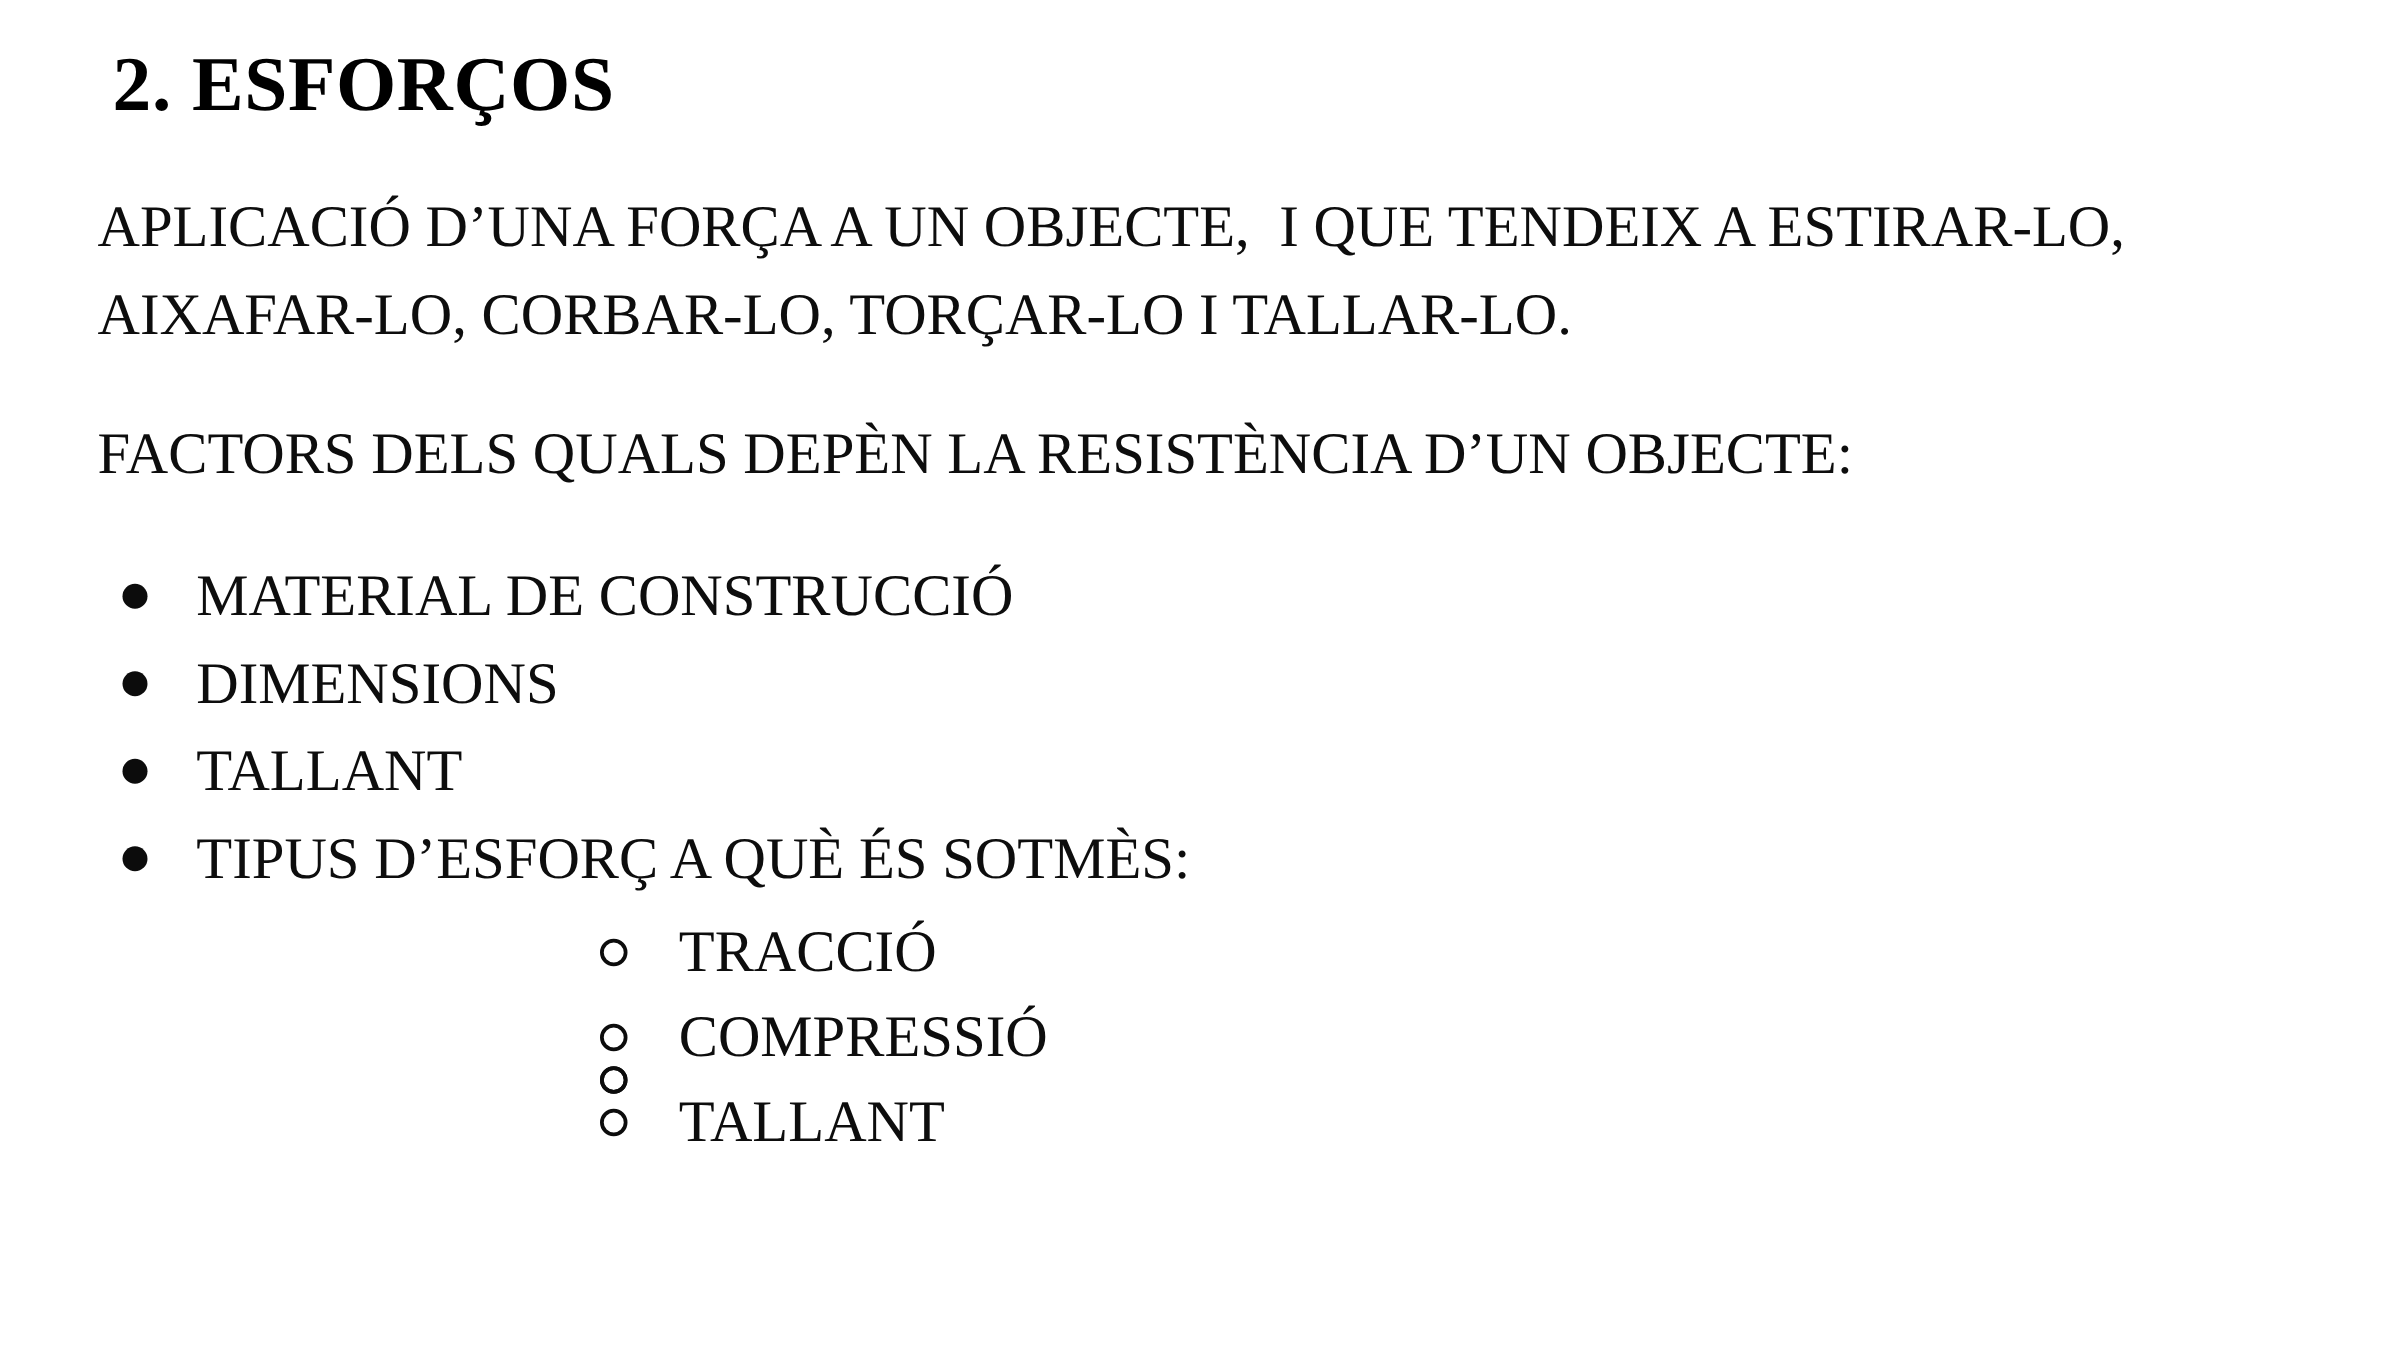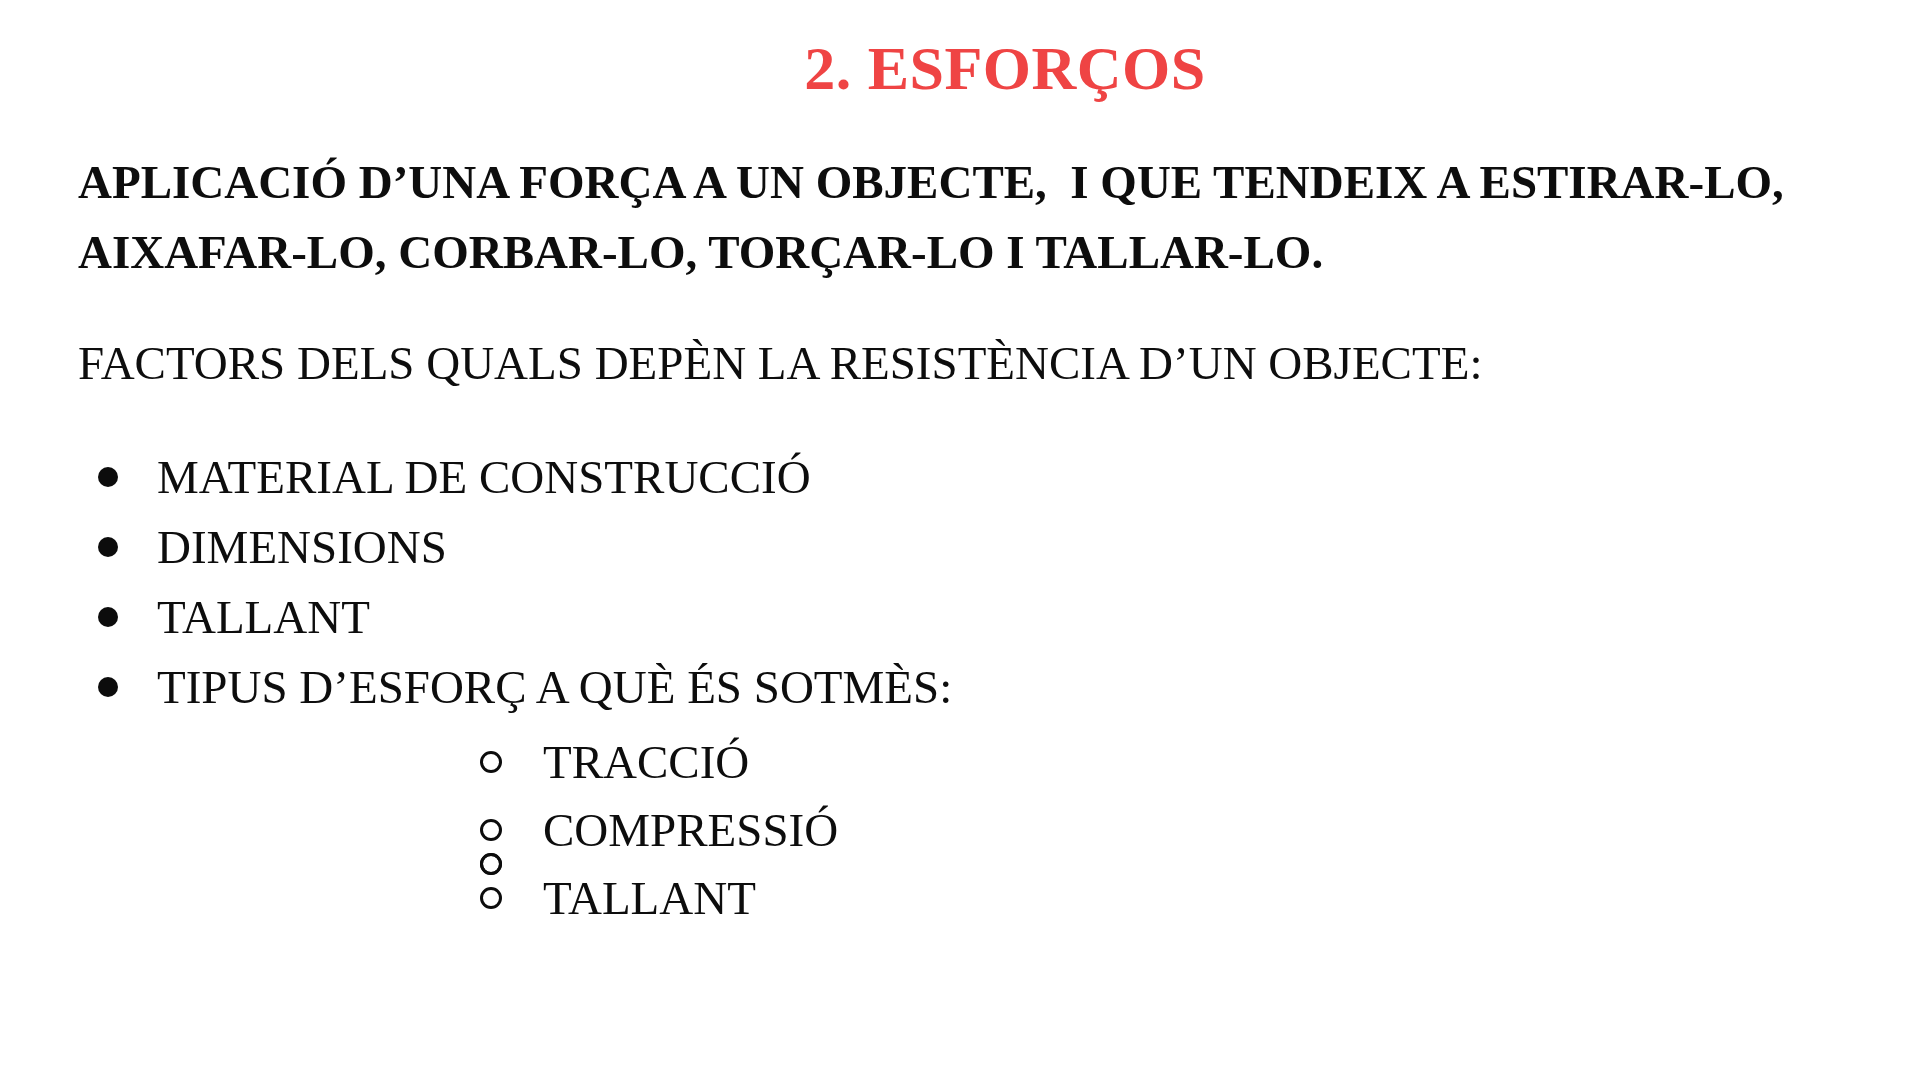--- a/index.html
+++ b/index.html
@@ -18,32 +18,30 @@
     position: relative;
     width: 1920px;
     height: 1080px;
     background: #ffffff;
   }
   h1.heading {
     margin: 33px 0 0 90px;
     font-size: 62px;
     line-height: 70px;
     font-weight: bold;
-    color: #ef4444;
+    color: #000000;
     letter-spacing: 0.5px;
     white-space: nowrap;
-    text-align: center;
   }
   p.intro {
     margin: 44px 0 0 78px;
     font-size: 47px;
     line-height: 70px;
     white-space: pre-wrap; 
     max-width: 1760px;
-    font-weight: bold;
   }
   p.factors {
     margin: 41px 0 0 78px;
     font-size: 47px;
     line-height: 70px;
     white-space: nowrap;
   }
   ul.factors-list {
     list-style: none;
     margin: 44px 0 0 0;

